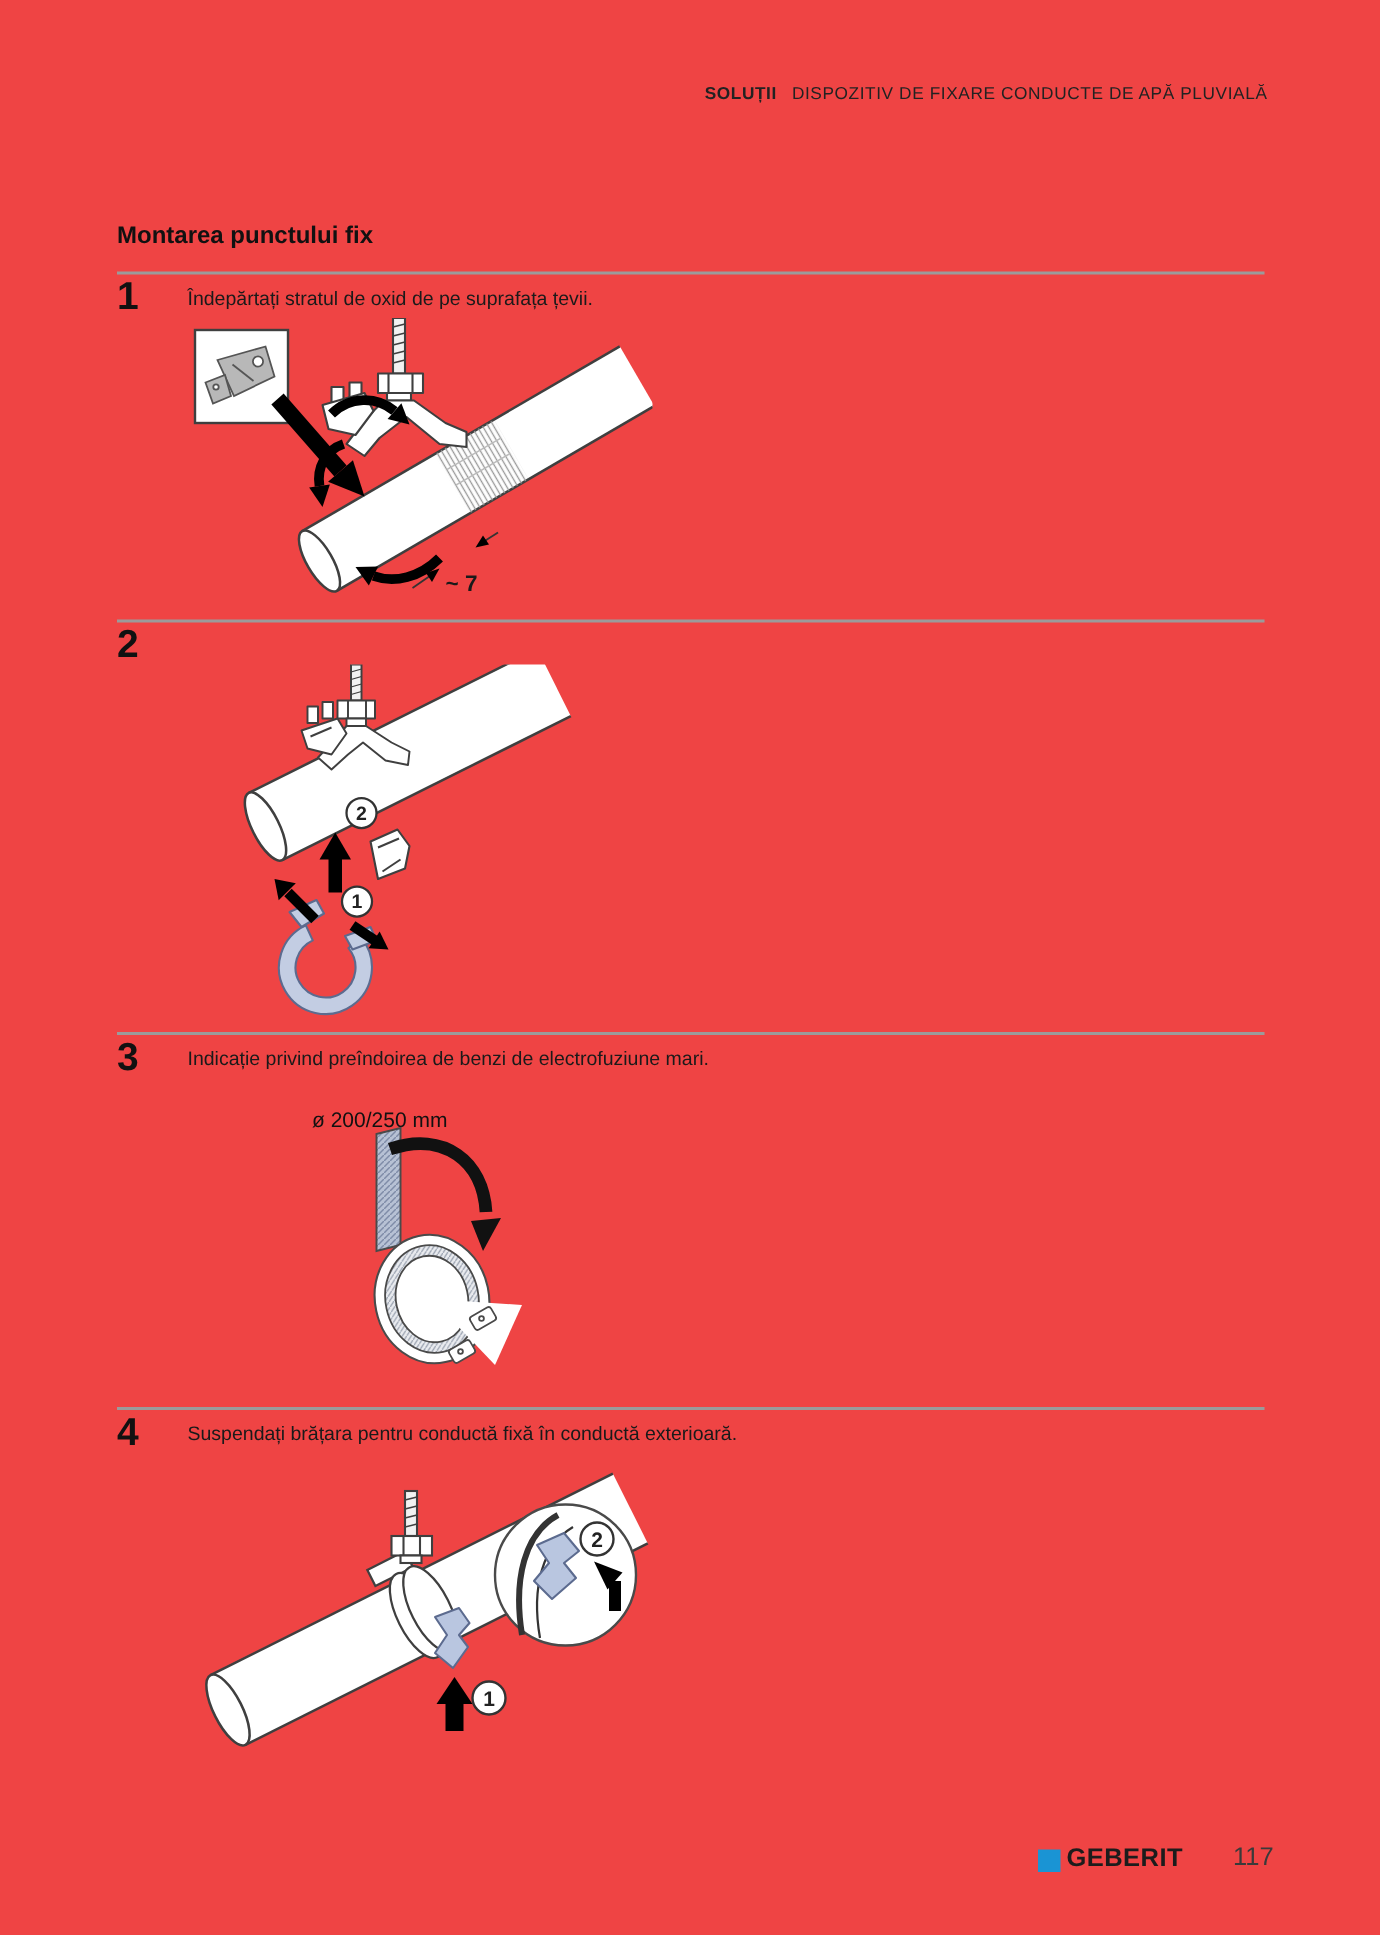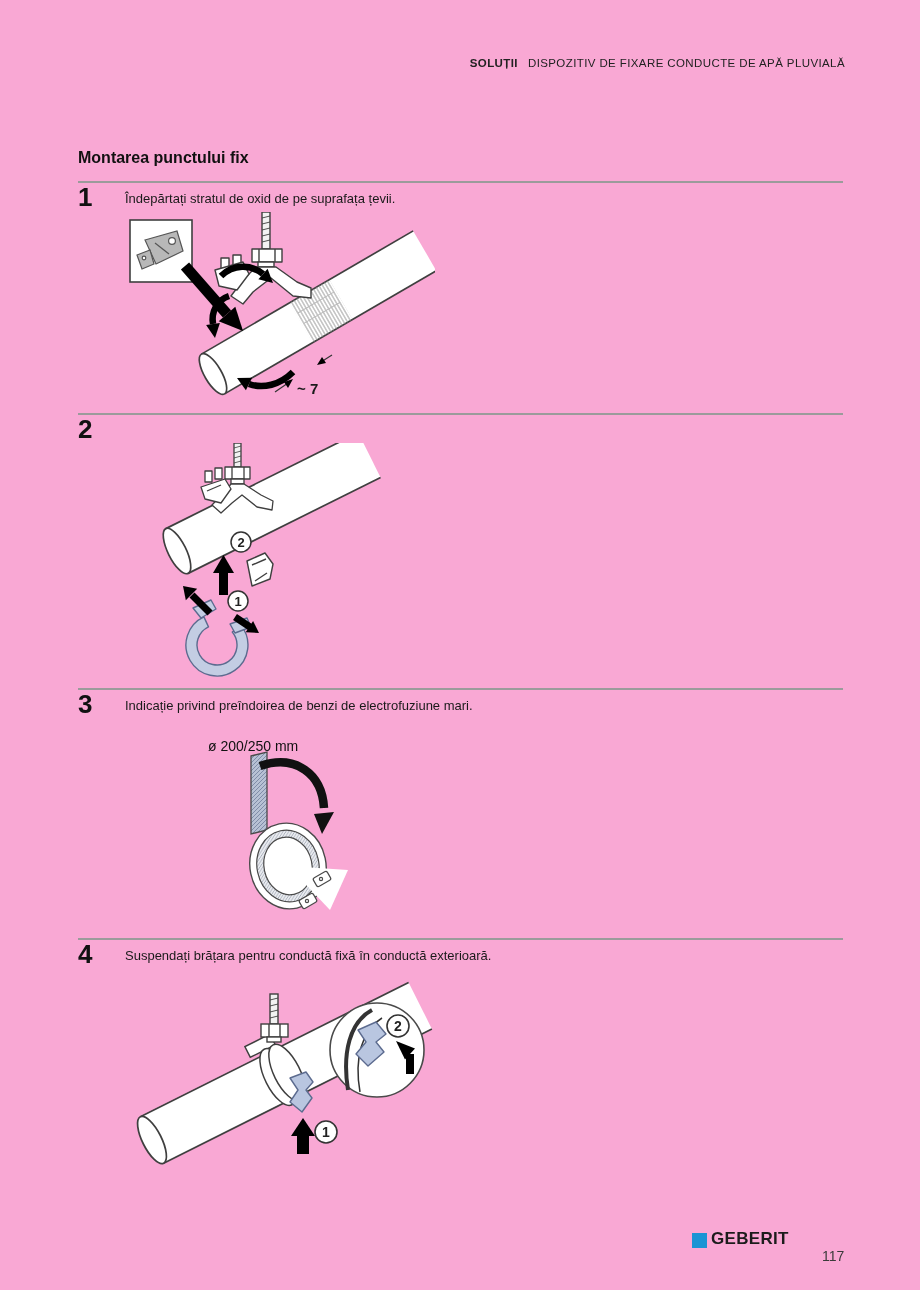--- a/index.html
+++ b/index.html
@@ -1,18 +1,18 @@
 <!DOCTYPE html>
 <html><head>
 <meta charset="utf-8">
 <style>
   html,body{margin:0;padding:0;background:#e8e8e8;}
   .page{
     position:relative;width:920px;height:1290px;margin:0 auto;
-    background:#f9a8d4;overflow:hidden;
+    background:#ef4444;overflow:hidden;
     font-family:"Liberation Sans", sans-serif;color:#1a1a1a;
   }
   .header{
     position:absolute;top:57px;right:75px;
     font-size:11.5px;letter-spacing:.4px;color:#222;white-space:nowrap;
   }
   .header .sec{font-weight:bold;margin-right:10px;}
   .heading{
     position:absolute;left:78px;top:149px;
     font-size:16px;font-weight:bold;color:#111;
@@ -32,21 +32,21 @@
   .dia-label{
     position:absolute;left:208px;top:722px;
     font-size:14px;font-weight:normal;color:#111;margin-top:16px;
   }
   .footer-logo{
     position:absolute;left:692px;top:1229px;display:flex;align-items:center;justify-content:center;
   }
   .logo-square{width:15px;height:15px;background:#1a94d4;margin-right:4px;margin-top:2px;}
   .brand{font-size:17px;font-weight:bold;letter-spacing:.3px;color:#1c1c1c;}
   .page-num{
-    position:absolute;left:822px;top:1228px;font-size:14px;color:#3a3a3a;margin-top:20px;
+    position:absolute;left:822px;top:1228px;font-size:17px;color:#3a3a3a;
   }
   svg text.marker{font-family:"Liberation Sans",sans-serif;font-weight:bold;fill:#222;}
   svg text.anno{font-family:"Liberation Sans",sans-serif;font-weight:bold;fill:#1a1a1a;}
 </style>
 </head>
 <body>
 
 <div class="page">
 
   <div class="header">

